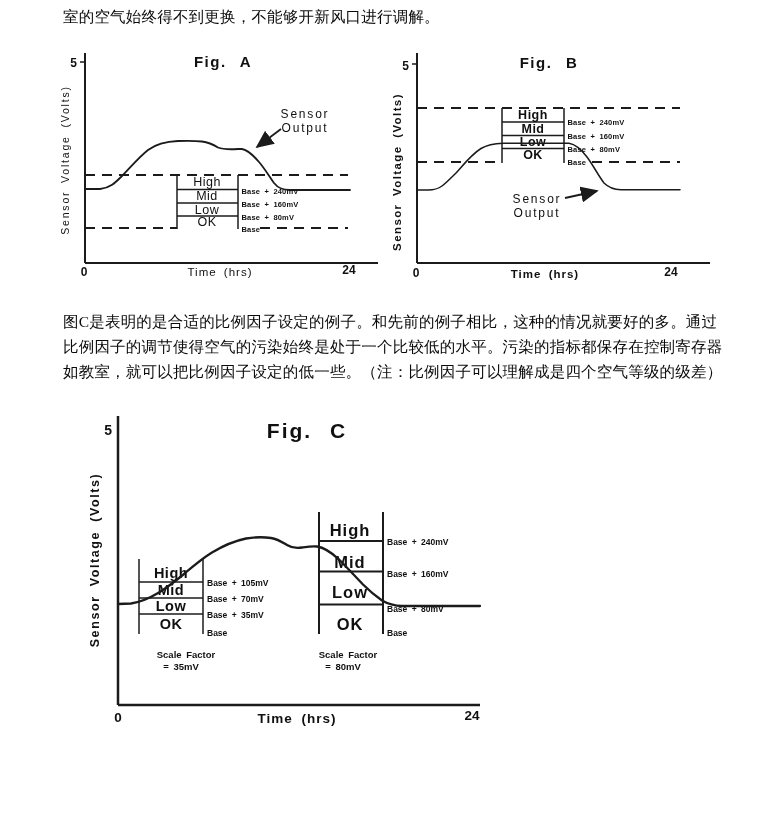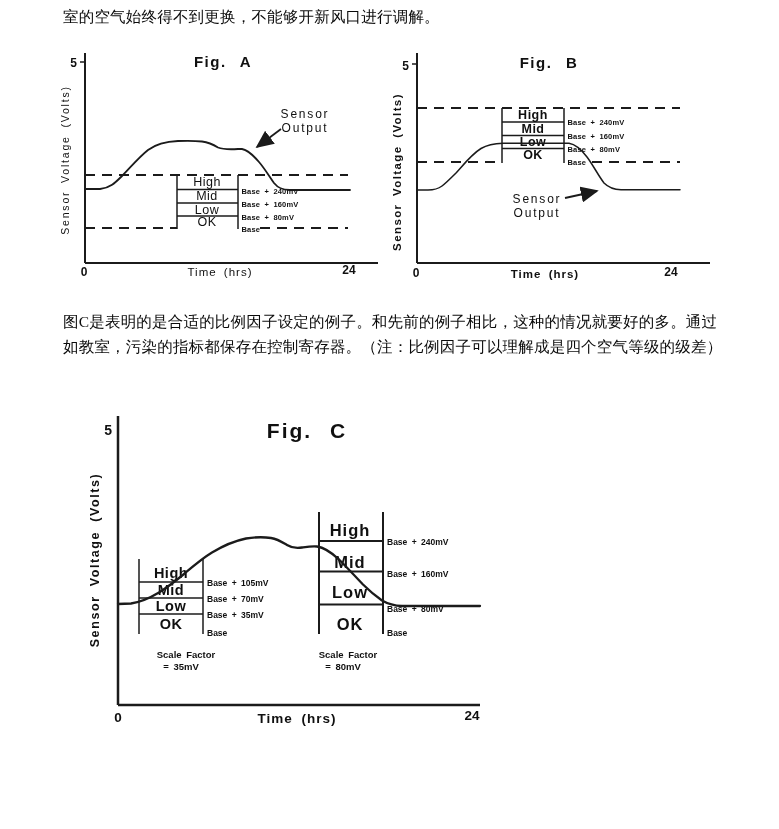--- a/index.html
+++ b/index.html
@@ -130,21 +130,22 @@
 
     <text class="t-callout" x="147" y="158" text-anchor="middle">Sensor</text>
     <text class="t-callout" x="147" y="172" text-anchor="middle">Output</text>
     <line class="arrow-ln" x1="175" y1="153" x2="207" y2="146" marker-end="url(#arrB)"></line>
 
     <path class="curve curve-b" d="M27,145 L38,145 C44,145 48,144 52,141 C56,138 60,134 66,128 C74,119 82,109 91,103.5 C97,100 105,98.5 113,98.2 L179,98.2 C186,99.3 191,104 197,112 C203,120 208,130 214,138 C219,143 224,144.6 231,144.8 L290,144.8"></path>
   </svg>
 
   <div id="body-par" class="cn">
     <div class="pline">图C是表明的是合适的比例因子设定的例子。和先前的例子相比，这种的情况就要好的多。通过</div>
-    <div class="pline">如教室，污染的指标都保存在控制寄存器。（注：比例因子可以理解成是四个空气等级的级差）</div>
+    <div class="pline">比例因子的调节使得空气的污染始终是处于一个比较低的水平。污染的指标都保存在控制寄存器</div>
+    <div class="pline">如教室，就可以把比例因子设定的低一些。（注：比例因子可以理解成是四个空气等级的级差）</div>
   </div>
 
   <svg style="left:85px;top:408px;" width="422" height="330" viewBox="0 0 422 330">
     <text class="c-title" x="222" y="30" text-anchor="middle">Fig. C</text>
 
     <line class="ln" style="stroke-width:2.5" x1="33" y1="8" x2="33" y2="297"></line>
     <line class="ln" style="stroke-width:2.5" x1="33" y1="297" x2="395" y2="297"></line>
     <text class="c-5" x="27" y="27" text-anchor="end">5</text>
     <text class="c-ylab" x="14" y="152" text-anchor="middle" transform="rotate(-90 14 152)">Sensor Voltage (Volts)</text>
     <text class="c-xnum" x="33" y="314" text-anchor="middle">0</text>

